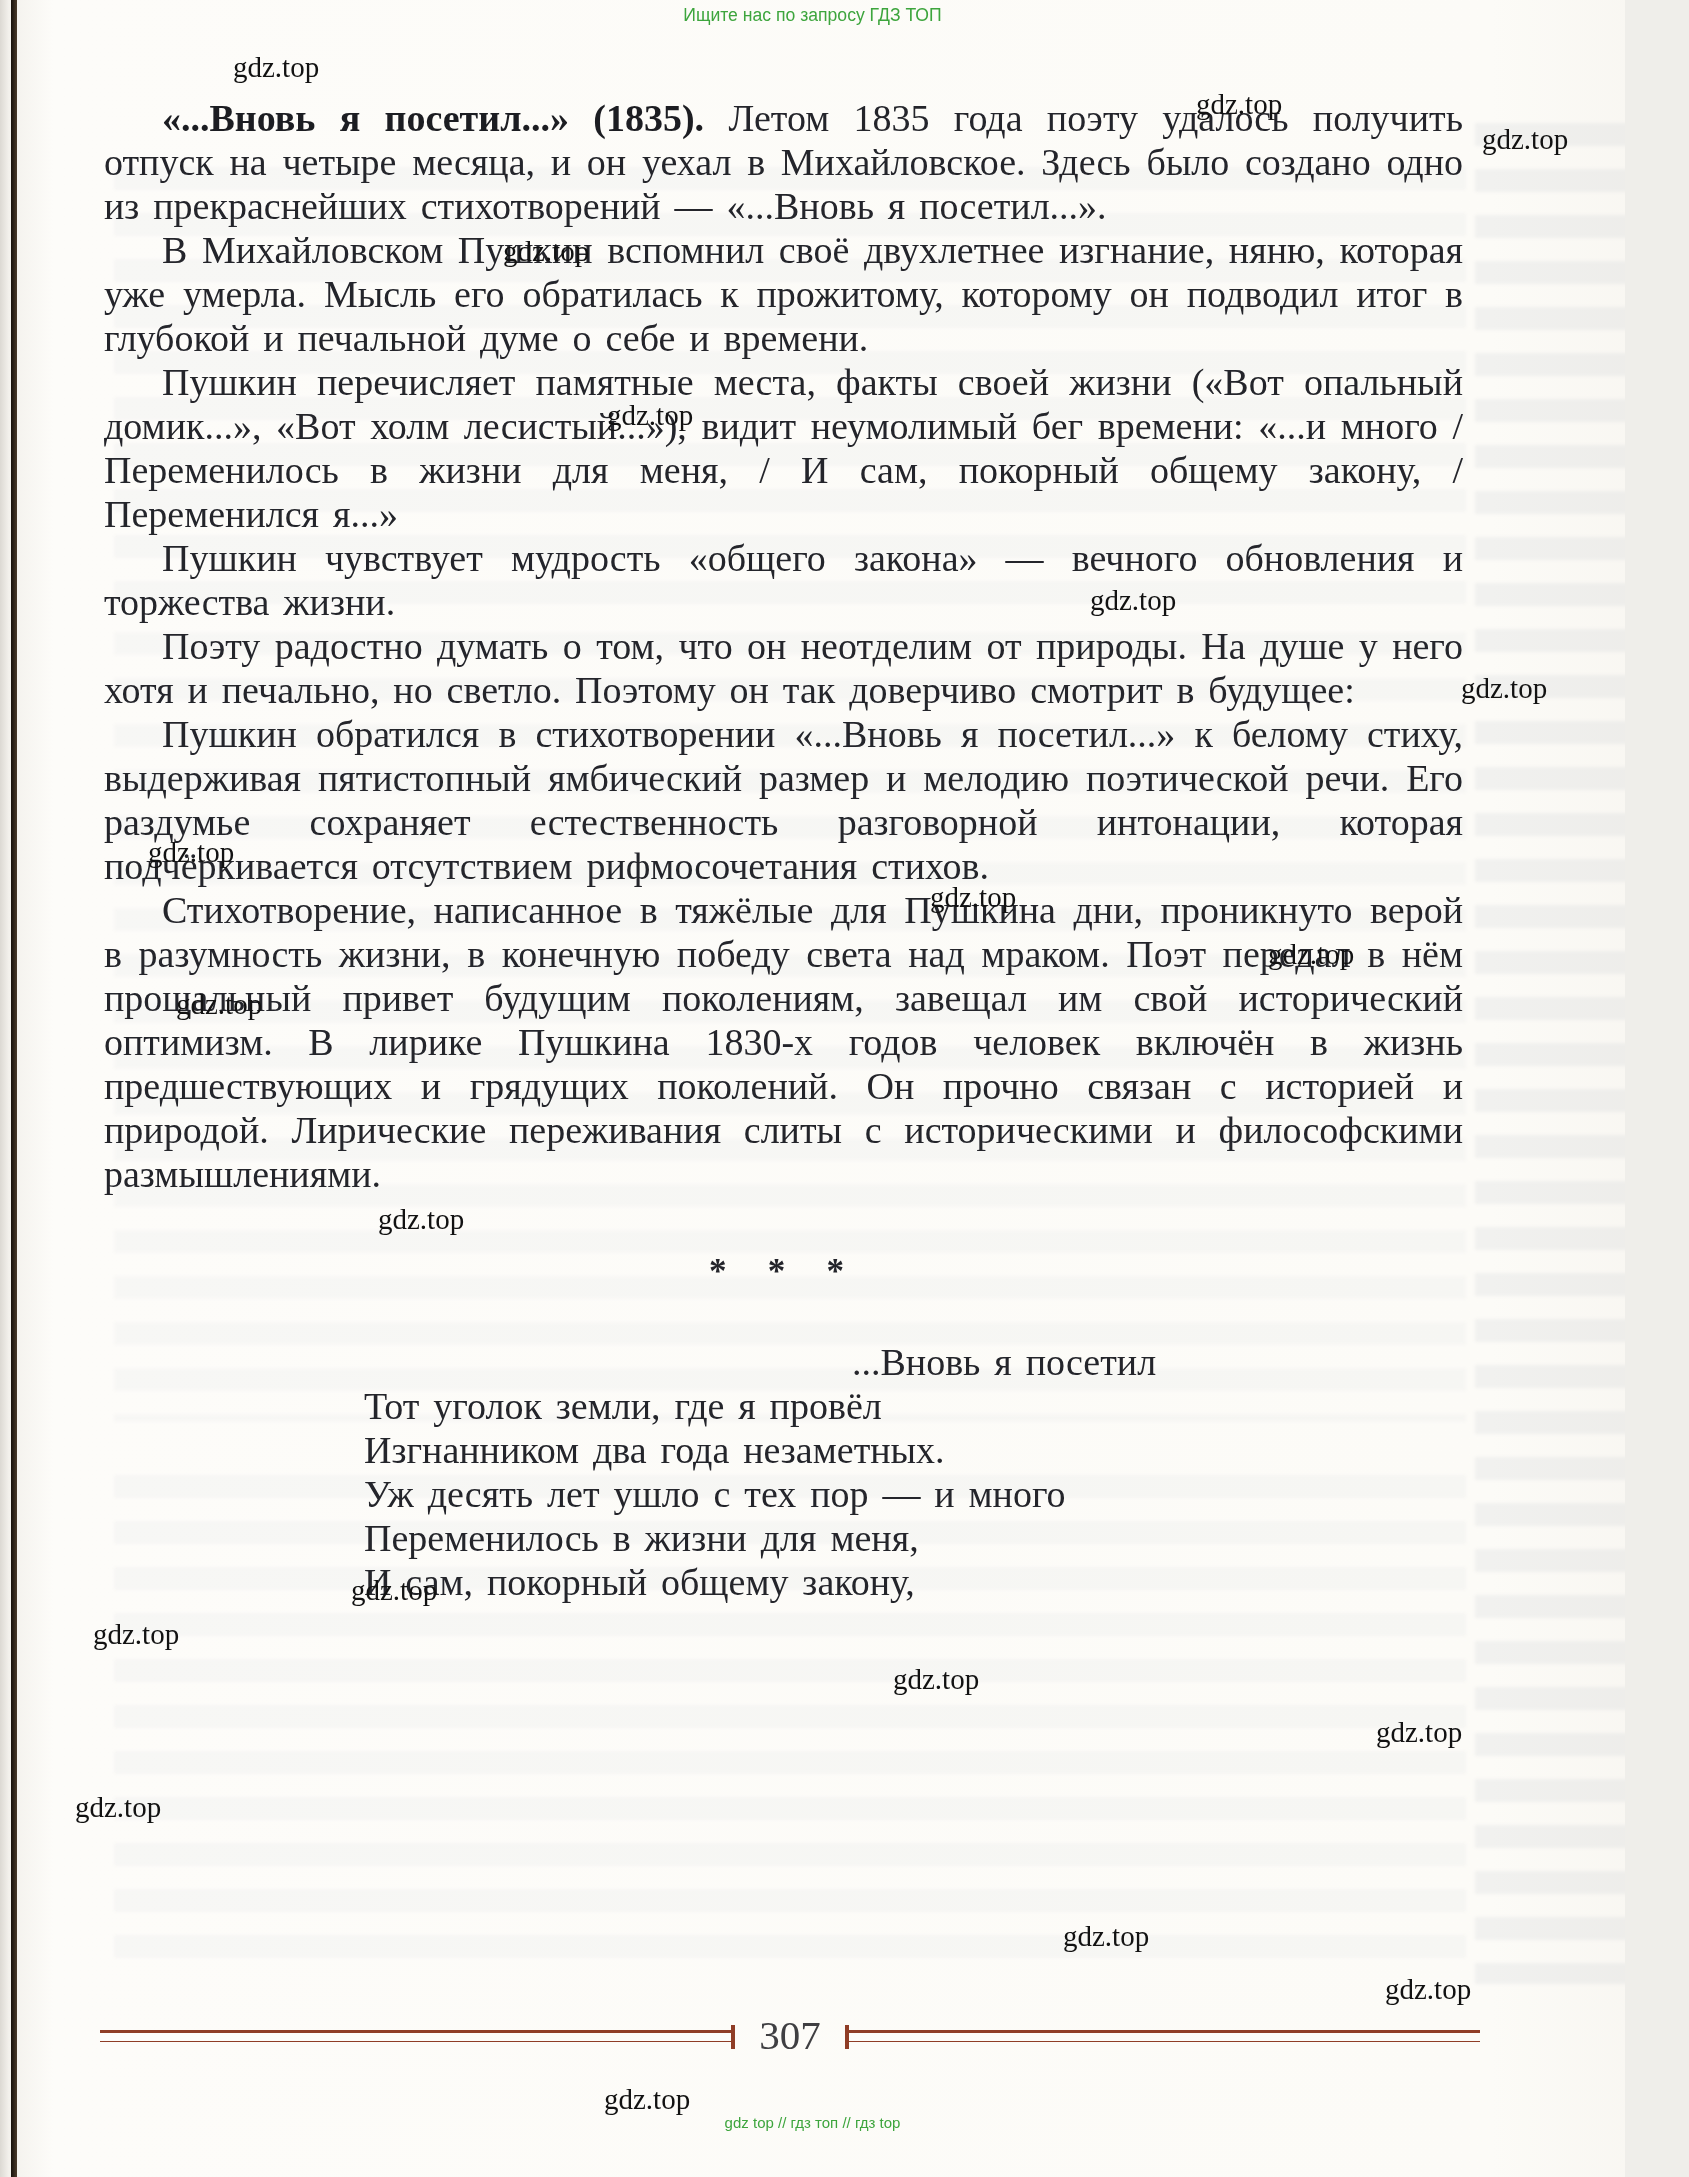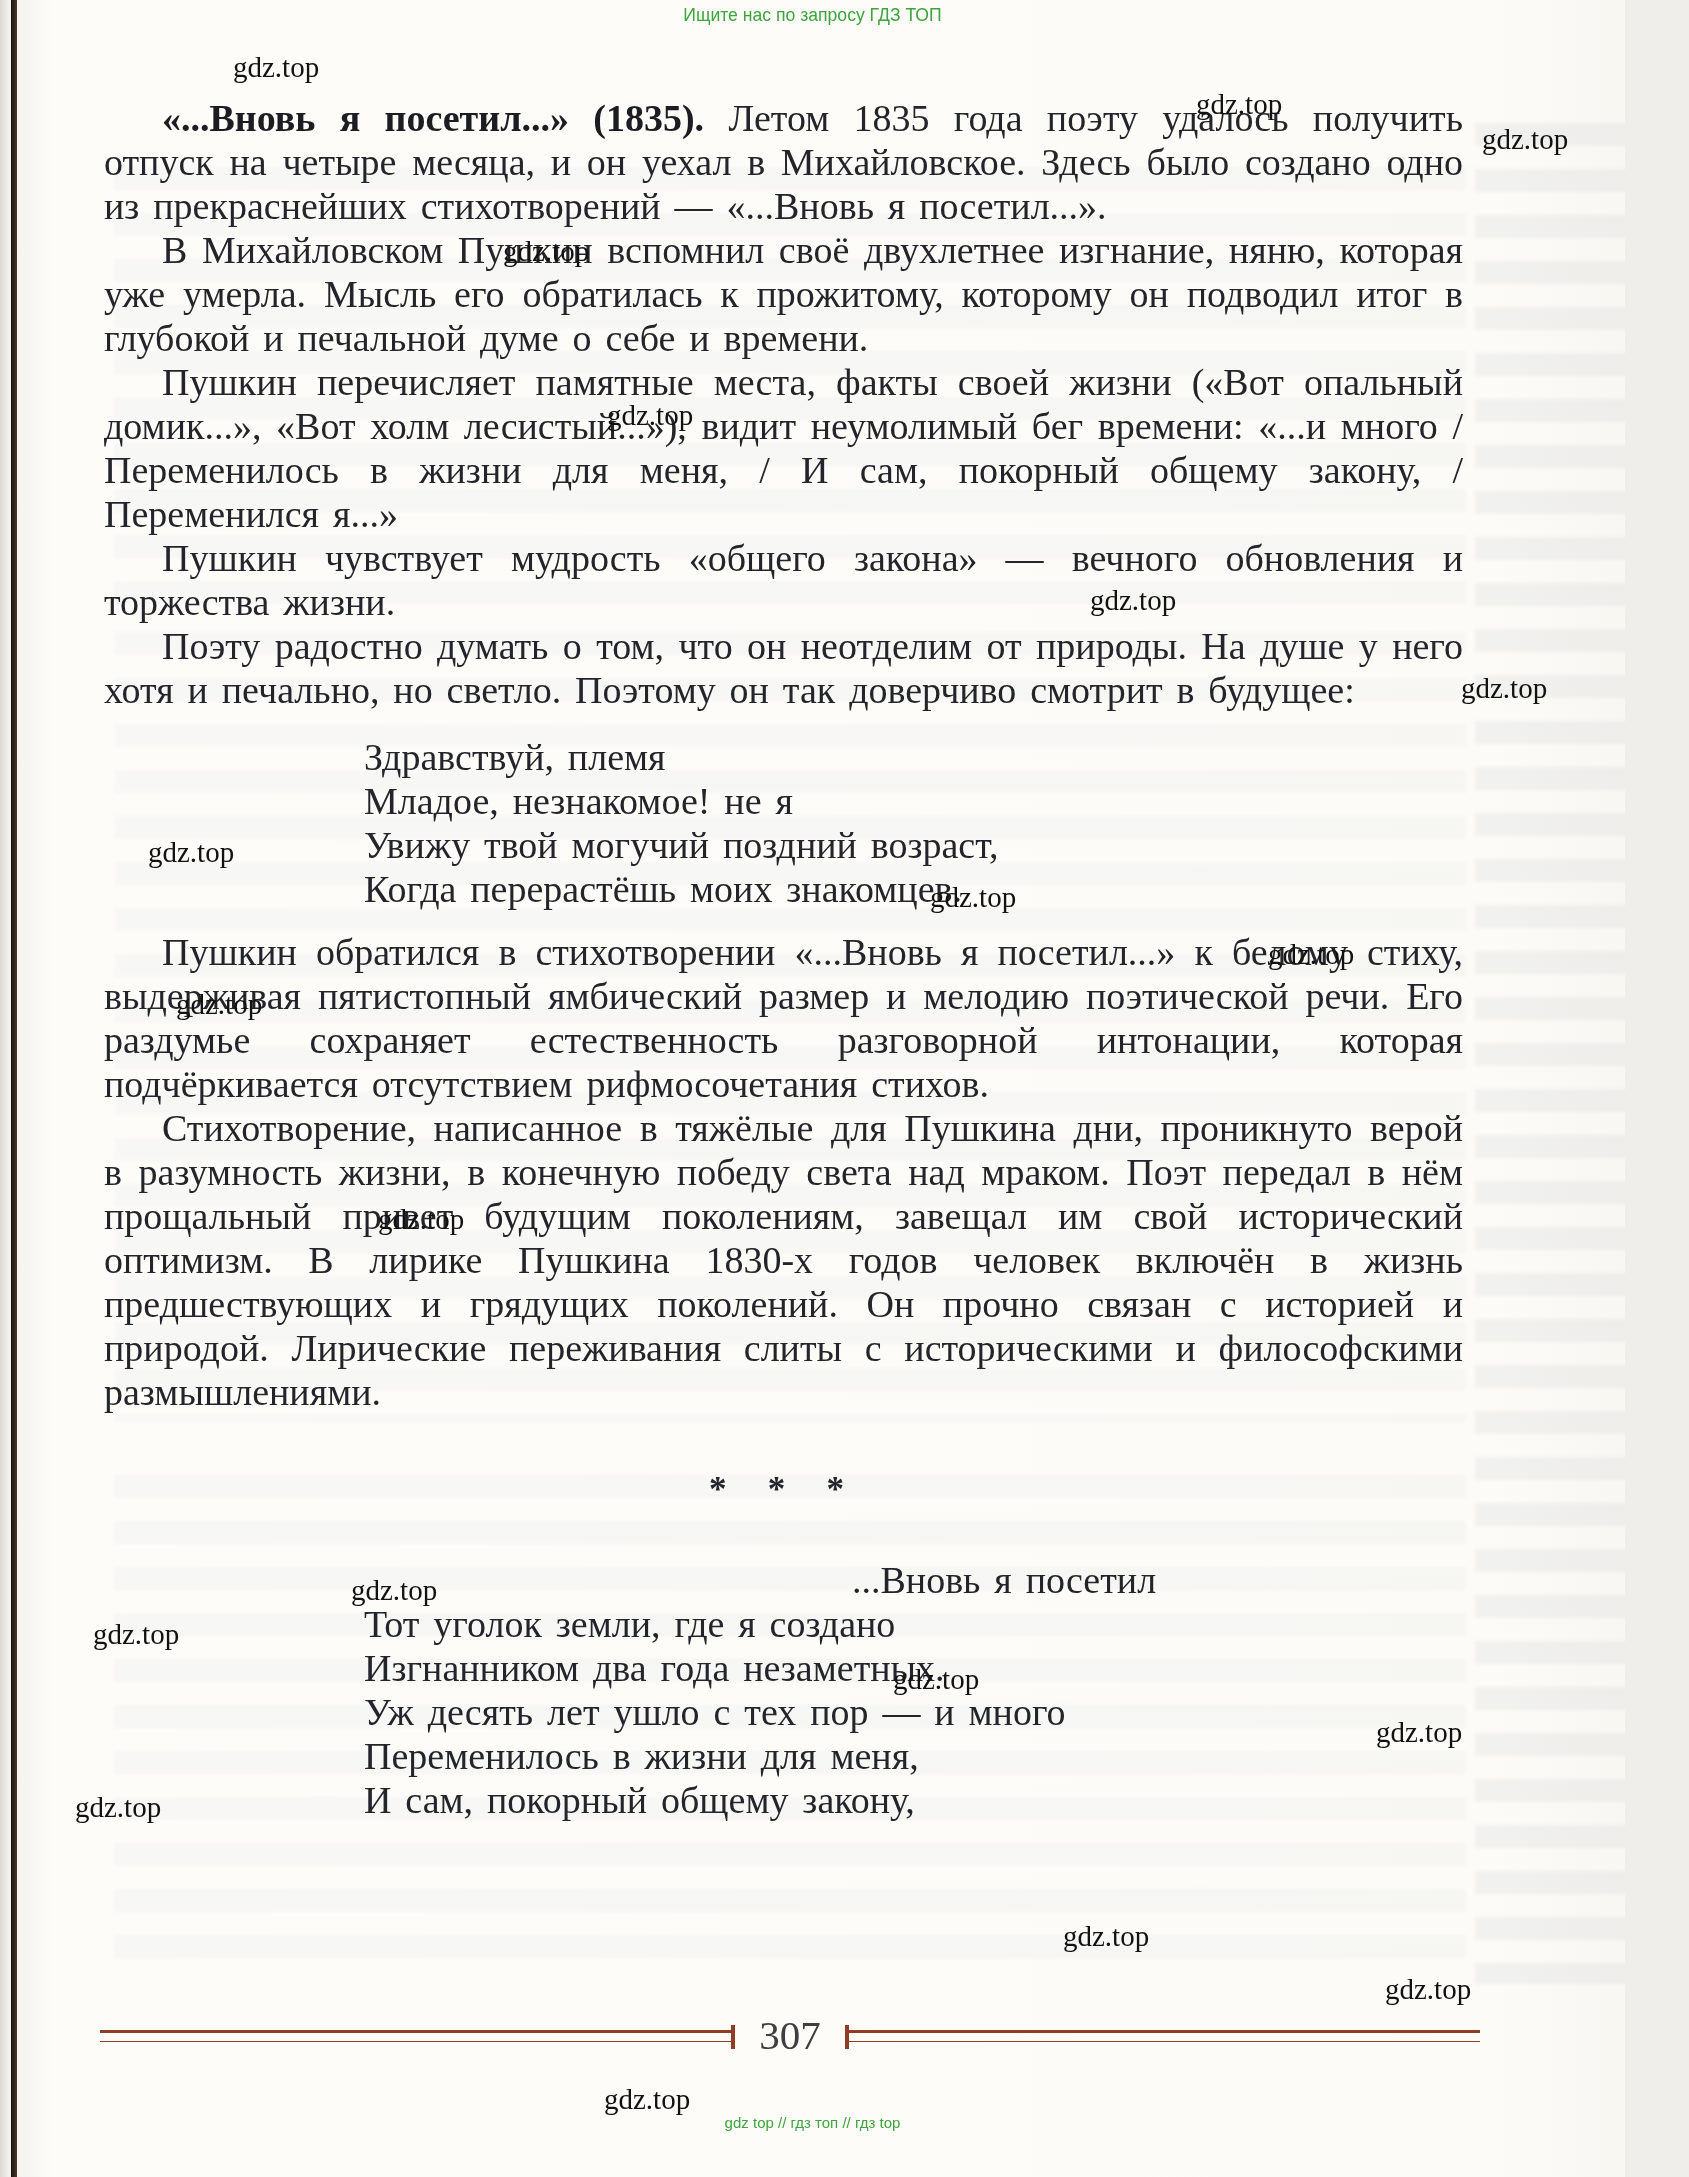--- a/index.html
+++ b/index.html
@@ -134,35 +134,29 @@
 
   <div class="banner-top">Ищите нас по запросу ГДЗ ТОП</div>
 
   <div class="content">
     <p class="para"><b>«...Вновь я посетил...» (1835).</b><span> Летом 1835 года поэту удалось получить отпуск на четыре месяца, и он уехал в Михайловское. Здесь было создано одно из прекраснейших стихотворений — «...Вновь я посетил...».</span></p>
     <p class="para">В Михайловском Пушкин вспомнил своё двухлетнее изгнание, няню, которая уже умерла. Мысль его обратилась к прожитому, которому он подводил итог в глубокой и печальной думе о себе и времени.</p>
     <p class="para">Пушкин перечисляет памятные места, факты своей жизни («Вот опальный домик...», «Вот холм лесистый...»), видит неумолимый бег времени: «...и много / Переменилось в жизни для меня, / И сам, покорный общему закону, / Переменился я...»</p>
     <p class="para">Пушкин чувствует мудрость «общего закона» — вечного обновления и торжества жизни.</p>
     <p class="para">Поэту радостно думать о том, что он неотделим от природы. На душе у него хотя и печально, но светло. Поэтому он так доверчиво смотрит в будущее:</p>
 
-    <div class="quote">
-      <span class="quote-line">Здравствуй, племя</span>
-      <span class="quote-line">Младое, незнакомое! не я</span>
-      <span class="quote-line">Увижу твой могучий поздний возраст,</span>
-      <span class="quote-line">Когда перерастёшь моих знакомцев.</span>
-    </div>
 
     <p class="para">Пушкин обратился в стихотворении «...Вновь я посетил...» к белому стиху, выдерживая пятистопный ямбический размер и мелодию поэтической речи. Его раздумье сохраняет естественность разговорной интонации, которая подчёркивается отсутствием рифмосочетания стихов.</p>
     <p class="para">Стихотворение, написанное в тяжёлые для Пушкина дни, проникнуто верой в разумность жизни, в конечную победу света над мраком. Поэт передал в нём прощальный привет будущим поколениям, завещал им свой исторический оптимизм. В лирике Пушкина 1830-х годов человек включён в жизнь предшествующих и грядущих поколений. Он прочно связан с историей и природой. Лирические переживания слиты с историческими и философскими размышлениями.</p>
 
     <div class="separator">* * *</div>
 
     <div class="poem">
       <span class="poem-title">...Вновь я посетил</span>
-      <span class="poem-line">Тот уголок земли, где я создано</span>
+      <span class="poem-line">Тот уголок земли, где я провёл</span>
       <span class="poem-line">Изгнанником два года незаметных.</span>
       <span class="poem-line">Уж десять лет ушло с тех пор — и много</span>
       <span class="poem-line">Переменилось в жизни для меня,</span>
       <span class="poem-line">И сам, покорный общему закону,</span>
     </div>
   </div>
 
   <div class="pagefoot">
     <div class="rule rule-left"></div>
     <span class="page-number">307</span>

